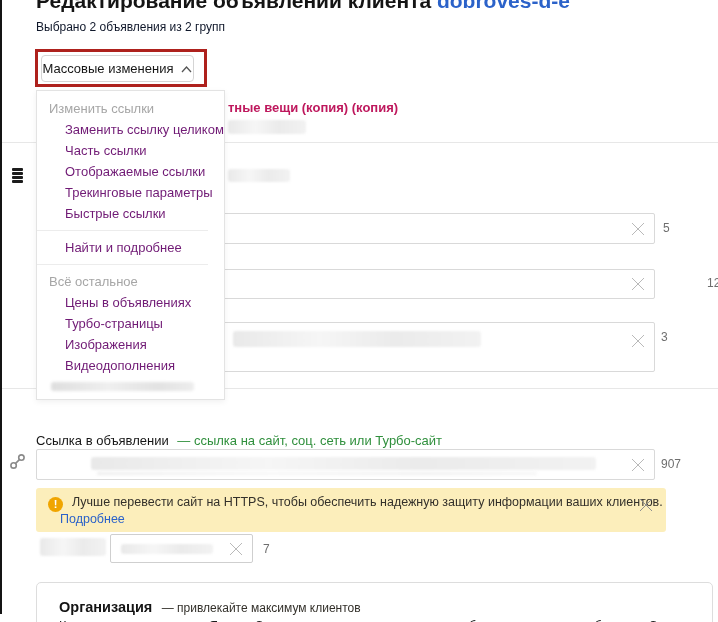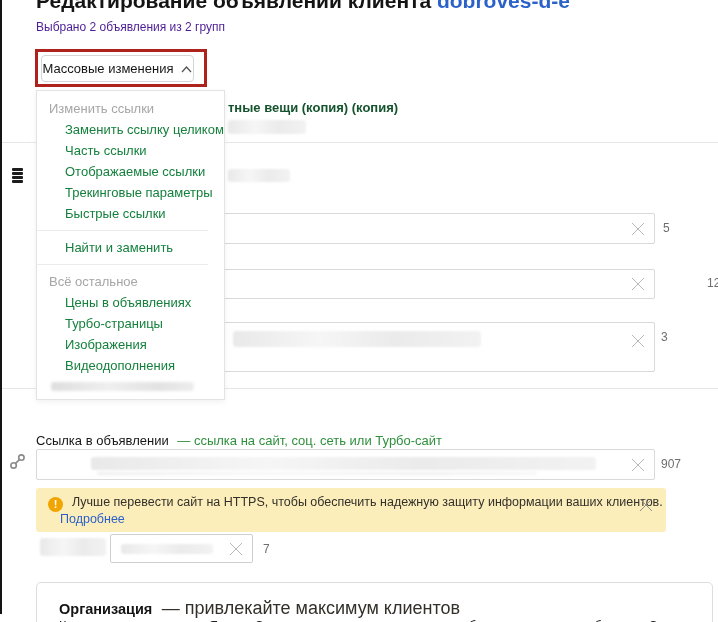--- a/index.html
+++ b/index.html
@@ -4,37 +4,37 @@
 <style>
   * { margin:0; padding:0; box-sizing:border-box; }
   html,body { background:#fff; }
   body { font-family:"Liberation Sans", sans-serif; }
   .screen { position:relative; width:718px; height:622px; background:#fff; overflow:hidden; }
 
   .frame-left { position:absolute; left:0; top:8; width:2px; height:614px; background:#141414; z-index:30; }
 
   .page-title { position:absolute; left:36px; top:-11px; font-size:21px; font-weight:700; color:#141414; white-space:nowrap; z-index:3; }
   .page-title .client-link { color:#2b62c9; cursor:pointer; }
-  .subtitle { position:absolute; left:36px; top:20px; font-size:12px; color:#4c1d95; z-index:3; }
+  .subtitle { position:absolute; left:36px; top:20px; font-size:12px; color:#0f172a; z-index:3; }
 
   .red-highlight { position:absolute; left:35px; top:49px; width:172px; height:38px; border:3px solid #ae211d; z-index:12; }
   .bulk-btn { position:absolute; left:41px; top:55px; width:153px; height:27px; background:#fff; border:1px solid #d5d5d5; border-radius:4px;
               display:flex; align-items:center; justify-content:center; gap:8px; font-size:13px; color:#161616; cursor:pointer; z-index:13; }
 
   .menu { position:absolute; left:36px; top:90px; width:189px; background:#fff; border:1px solid #e3e3e3;
           box-shadow:0 2px 6px rgba(0,0,0,0.06); padding:7px 16px 6px 0; z-index:20; }
   .menu-header { height:21px; line-height:21px; padding-left:12px; font-size:13px; color:#a6a6a6; white-space:nowrap; }
-  .menu-item { height:21px; line-height:21px; padding-left:28px; font-size:13px; color:#15803d; white-space:nowrap; cursor:pointer; }
+  .menu-item { height:21px; line-height:21px; padding-left:28px; font-size:13px; color:#701a75; white-space:nowrap; cursor:pointer; }
   .menu-divider { border-top:1px solid #ececec; margin:6px 0; }
   .menu-redacted { height:9px; margin:6px 14px 2px 14px; }
 
   .redacted { background:linear-gradient(90deg,#e9e9e9,#f6f6f6 35%,#ebebeb 65%,#f2f2f2); border-radius:3px; filter:blur(1.2px); }
   .redacted-dark { background:linear-gradient(90deg,#dedede,#efefef 40%,#e2e2e2 75%,#ededed); border-radius:3px; filter:blur(1.5px); }
 
-  .group-title { position:absolute; left:228px; top:100px; font-size:13px; font-weight:700; color:#14532d; white-space:nowrap; z-index:2; }
+  .group-title { position:absolute; left:228px; top:100px; font-size:13px; font-weight:700; color:#be185d; white-space:nowrap; z-index:2; }
   .pill-a { position:absolute; left:228px; top:120px; width:78px; height:14px; z-index:2; }
   .pill-b { position:absolute; left:228px; top:169px; width:62px; height:13px; z-index:2; }
 
   .hdivider { position:absolute; left:0; width:718px; border-top:1px solid #e7e7e7; z-index:1; }
   .div-1 { top:142px; } .div-2 { top:388px; }
 
   .list-icon { position:absolute; left:12px; top:168px; width:11px; z-index:2; }
   .list-icon i { display:block; height:2.5px; background:#1c1c1c; margin-bottom:1.5px; border-radius:1px; }
 
   .field { position:absolute; background:#fff; border:1px solid #d9d9d9; border-radius:2px; z-index:2; }
@@ -65,21 +65,21 @@
   .banner .warn-link { position:absolute; left:24px; top:24px; font-size:12.5px; color:#2b62c9; cursor:pointer; }
   .banner .close-x { position:absolute; right:12px; top:9px; width:16px; height:16px; cursor:pointer; }
 
   .pill-c { position:absolute; left:40px; top:538px; width:66px; height:18px; z-index:2; }
   .f-mini { left:110px; top:534px; width:143px; height:29px; border-color:#cfcfcf; }
   .f-mini .inner-pill { position:absolute; left:10px; top:9px; width:92px; height:10px; }
 
   .org-card { position:absolute; left:36px; top:582px; width:677px; height:80px; border:1px solid #ddd; border-radius:5px; background:#fff; z-index:2; }
   .org-head { position:absolute; left:22px; top:15px; white-space:nowrap; }
   .org-head .org-title { font-size:14.5px; font-weight:700; color:#141414; }
-  .org-head .org-sub { font-size:18px; color:#33302a; margin-left:5px; }
+  .org-head .org-sub { font-size:12px; color:#33302a; margin-left:5px; }
   .org-body { position:absolute; left:22px; top:36px; width:632px; font-size:12.5px; color:#1c1c1c; white-space:nowrap; overflow:hidden; }
 </style>
 </head>
 <body>
 
 <div class="screen">
 
   <div class="frame-left"></div>
 
   <div class="page-title">
@@ -99,21 +99,21 @@
   </div>
 
   <div class="menu">
     <div class="menu-header">Изменить ссылки</div>
     <div class="menu-item">Заменить ссылку целиком</div>
     <div class="menu-item">Часть ссылки</div>
     <div class="menu-item">Отображаемые ссылки</div>
     <div class="menu-item">Трекинговые параметры</div>
     <div class="menu-item">Быстрые ссылки</div>
     <div class="menu-divider"></div>
-    <div class="menu-item">Найти и заменить</div>
+    <div class="menu-item">Найти и подробнее</div>
     <div class="menu-divider"></div>
     <div class="menu-header">Всё остальное</div>
     <div class="menu-item">Цены в объявлениях</div>
     <div class="menu-item">Турбо-страницы</div>
     <div class="menu-item">Изображения</div>
     <div class="menu-item">Видеодополнения</div>
     <div class="menu-redacted redacted-dark"></div>
   </div>
 
   <div class="group-title">тные вещи (копия) (копия)</div>

